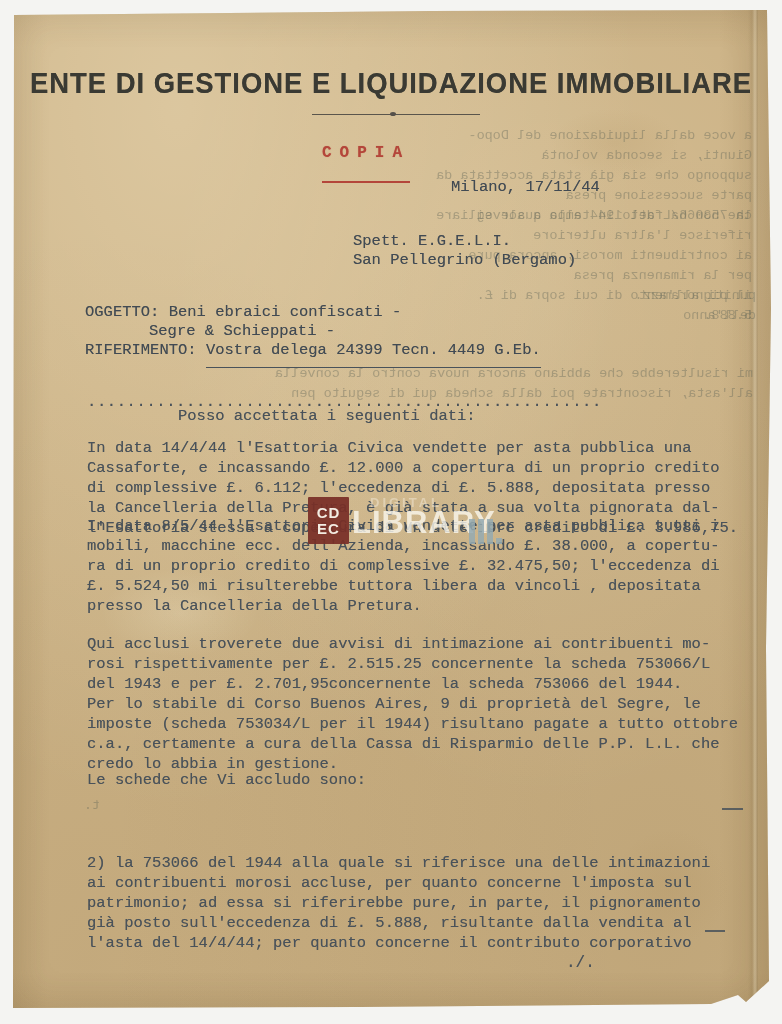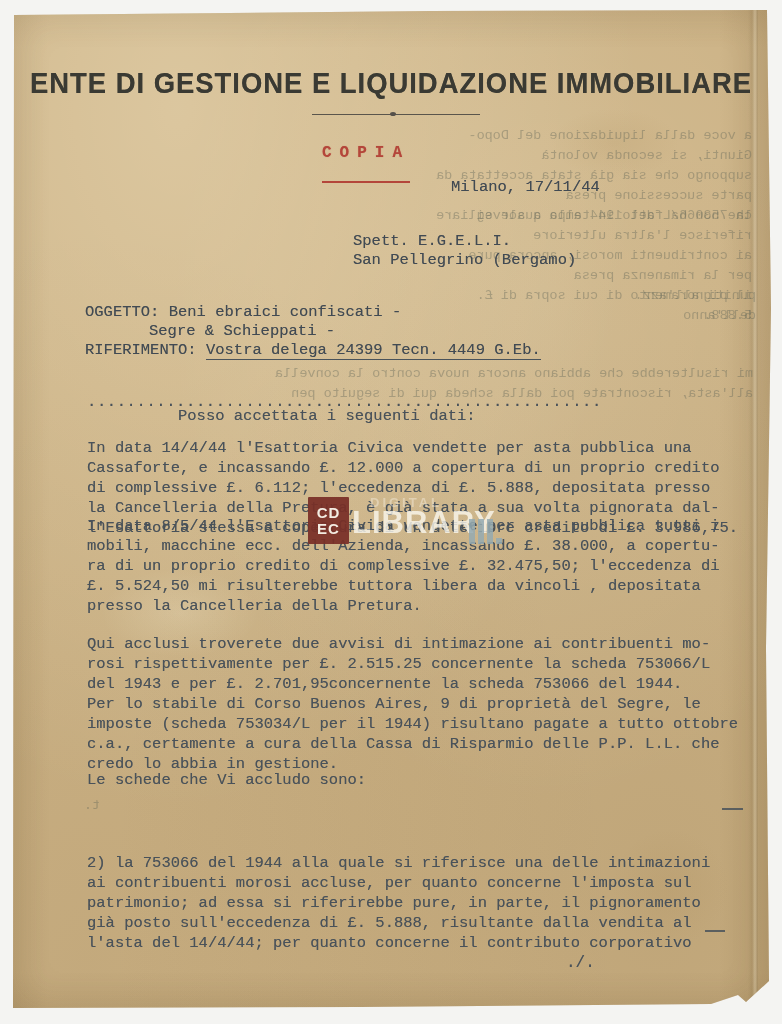--- a/index.html
+++ b/index.html
@@ -59,21 +59,21 @@
     text-shadow:0 0 0.6px rgba(73,82,90,0.55);
   }
   .tw.dark{color:#414a53;}
   .copia{
     position:absolute;left:312px;top:136px;
     font-family:"Liberation Mono","DejaVu Sans Mono",monospace;
     font-size:16px;font-weight:700;color:#b4463a;letter-spacing:8px;
     border-bottom:2px solid #b4463a;padding-bottom:19px;
     text-shadow:0 0 0.8px rgba(180,70,58,0.6);
   }
-  .ref-value{border-bottom:1.6px solid #49525a;padding-bottom:0px;}
+  .ref-value{border-bottom:1.6px solid #49525a;padding-bottom:8px;}
   .dots{letter-spacing:0.6px;}
   .uline{position:absolute;height:1.6px;background:#49525a;opacity:0.85;}
 
   
   .bleed{
     position:absolute;
     font-family:"Liberation Mono","DejaVu Sans Mono",monospace;
     font-size:13.5px;line-height:20px;color:rgba(95,100,88,0.38);
     transform:scaleX(-1);filter:blur(0.7px);
     white-space:pre-line;pointer-events:none;

